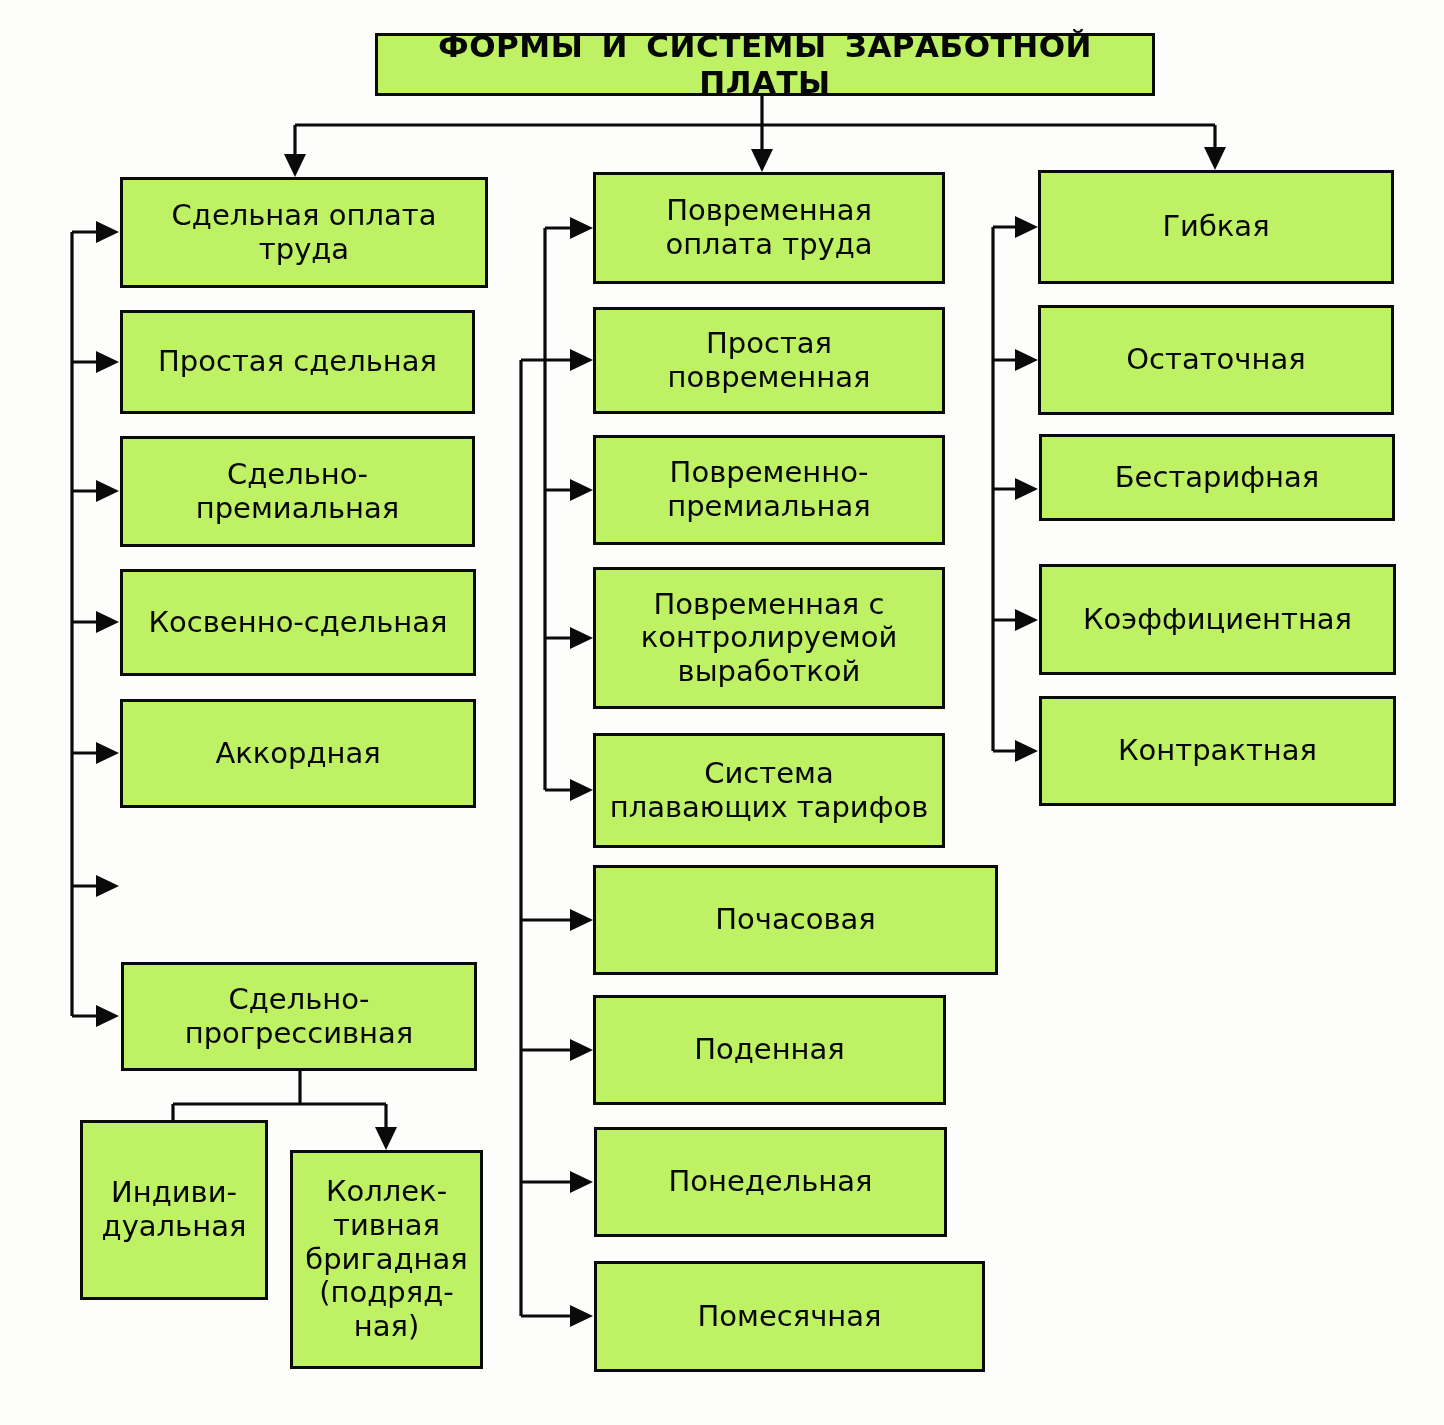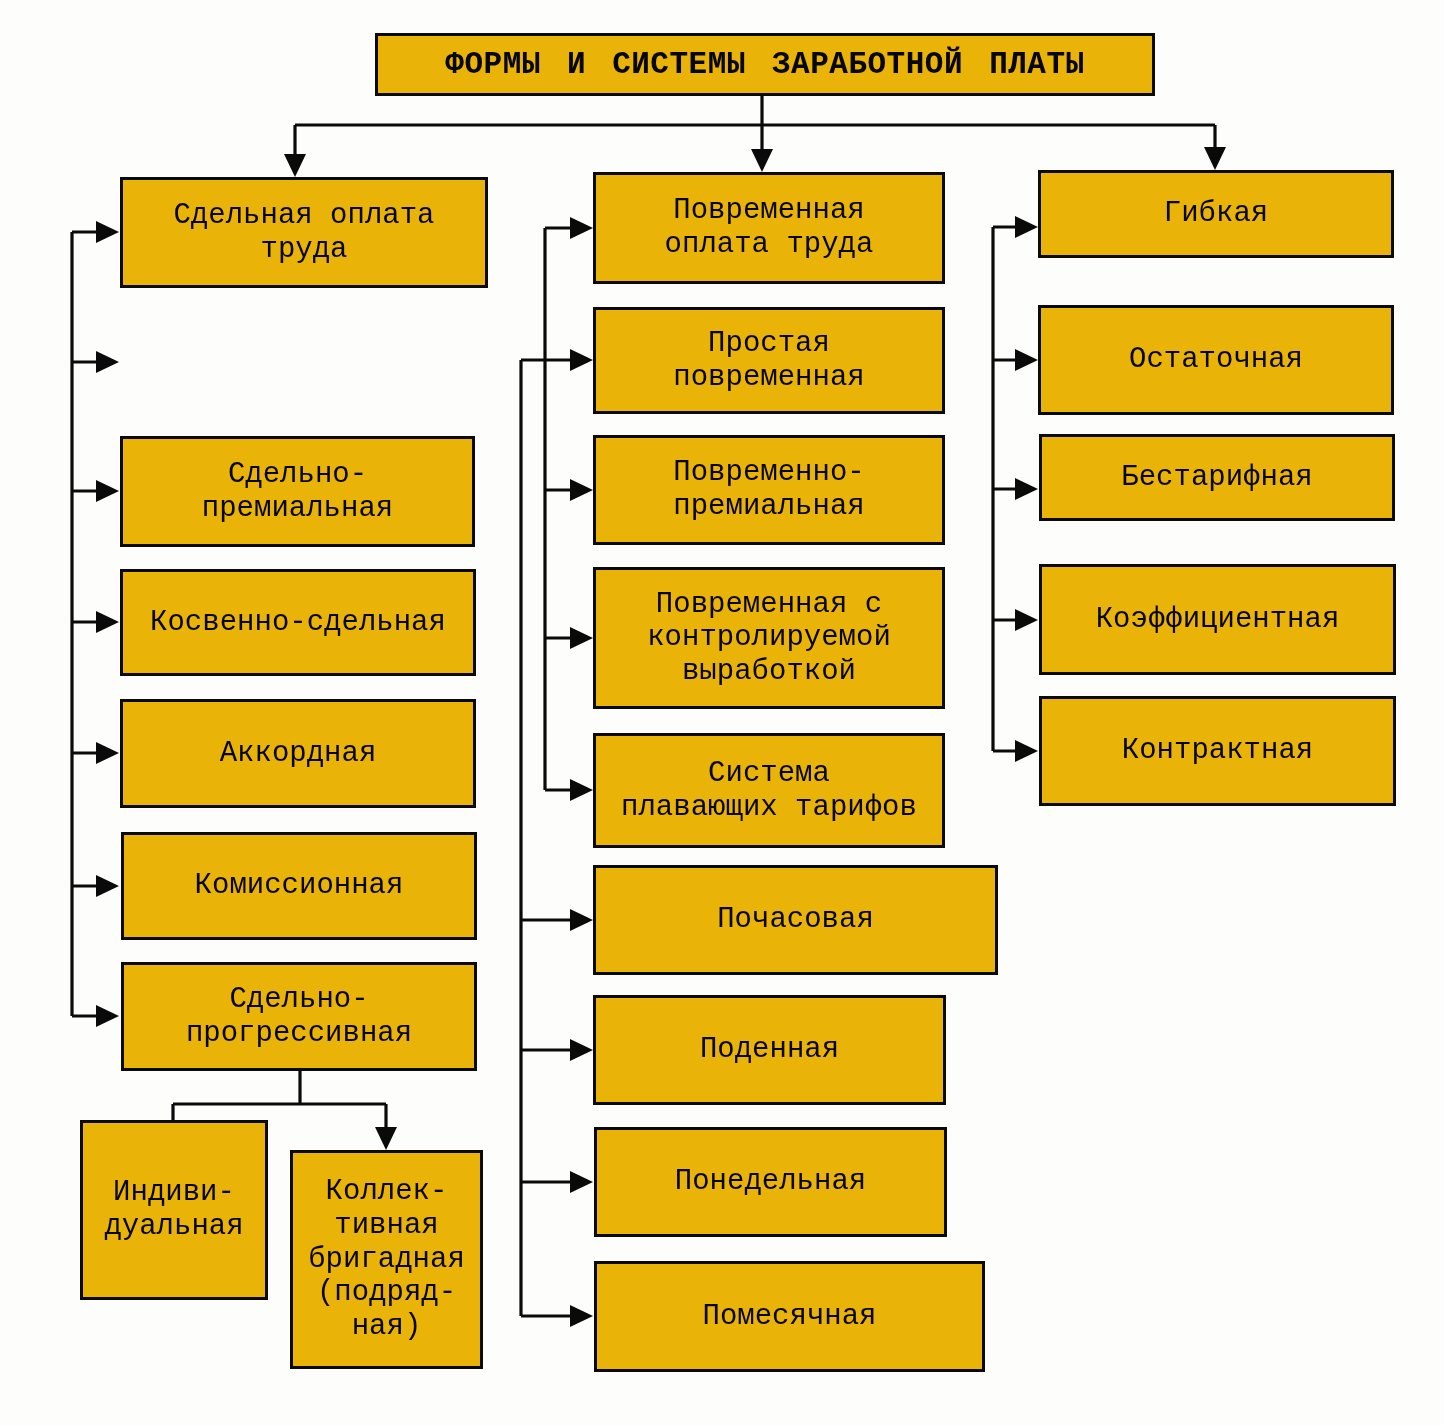--- a/index.html
+++ b/index.html
@@ -7,24 +7,24 @@
     position:relative; width:1444px; height:1425px;
     background:#fdfdfc; overflow:hidden;
     font-family:"DejaVu Sans","Liberation Sans",sans-serif;
     color:#070707;
   }
   svg.wires { position:absolute; left:0; top:0; }
   .ln { stroke:#0a0a0a; stroke-width:3.2; fill:none; }
   .ah { fill:#0a0a0a; stroke:none; }
   .node {
     position:absolute; box-sizing:border-box;
-    border:3px solid #0a0a0a; background:#eab308;
+    border:3px solid #0a0a0a; background:#bef264;
     display:flex; align-items:center; justify-content:center;
     text-align:center; white-space:pre-line;
-    font-size:29px; line-height:1.16; padding:4px 10px;font-family:Liberation Mono, monospace;
+    font-size:29px; line-height:1.16; padding:4px 10px;
   }
   .title-node {
     font-weight:bold; font-size:31px;
     letter-spacing:.5px; word-spacing:7px;
   }
 </style>
 </head>
 <body>
 
 <div class="canvas">
@@ -79,25 +79,25 @@
       <polygon class="ah" points="1038,489 1015,478 1015,500"></polygon>
       <polygon class="ah" points="1038,620 1015,609 1015,631"></polygon>
       <polygon class="ah" points="1038,751 1015,740 1015,762"></polygon>
     </g>
   </svg>
 
   <div class="node title-node" style="left:375px;top:33px;width:780px;height:63px">ФОРМЫ И СИСТЕМЫ ЗАРАБОТНОЙ ПЛАТЫ</div>
 
   <div class="node" style="left:120px;top:177px;width:368px;height:111px">Сдельная оплата
 труда</div>
+  <div class="node" style="left:120px;top:310px;width:355px;height:104px">Простая сдельная</div>
   <div class="node" style="left:120px;top:436px;width:355px;height:111px">Сдельно-
 премиальная</div>
   <div class="node" style="left:120px;top:569px;width:356px;height:107px">Косвенно-сдельная</div>
   <div class="node" style="left:120px;top:699px;width:356px;height:109px">Аккордная</div>
-  <div class="node" style="left:121px;top:832px;width:356px;height:108px">Комиссионная</div>
   <div class="node" style="left:121px;top:962px;width:356px;height:109px">Сдельно-
 прогрессивная</div>
   <div class="node" style="left:80px;top:1120px;width:188px;height:180px">Индиви-
 дуальная</div>
   <div class="node" style="left:290px;top:1150px;width:193px;height:219px">Коллек-
 тивная
 бригадная
 (подряд-
 ная)</div>
 
@@ -110,19 +110,19 @@
   <div class="node" style="left:593px;top:567px;width:352px;height:142px">Повременная с
 контролируемой
 выработкой</div>
   <div class="node" style="left:593px;top:733px;width:352px;height:115px">Система
 плавающих тарифов</div>
   <div class="node" style="left:593px;top:865px;width:405px;height:110px">Почасовая</div>
   <div class="node" style="left:593px;top:995px;width:353px;height:110px">Поденная</div>
   <div class="node" style="left:594px;top:1127px;width:353px;height:110px">Понедельная</div>
   <div class="node" style="left:594px;top:1261px;width:391px;height:111px">Помесячная</div>
 
-  <div class="node" style="left:1038px;top:170px;width:356px;height:88px">Гибкая</div>
+  <div class="node" style="left:1038px;top:170px;width:356px;height:114px">Гибкая</div>
   <div class="node" style="left:1038px;top:305px;width:356px;height:110px">Остаточная</div>
   <div class="node" style="left:1039px;top:434px;width:356px;height:87px">Бестарифная</div>
   <div class="node" style="left:1039px;top:564px;width:357px;height:111px">Коэффициентная</div>
   <div class="node" style="left:1039px;top:696px;width:357px;height:110px">Контрактная</div>
 
 </div>
 
 </body></html>

